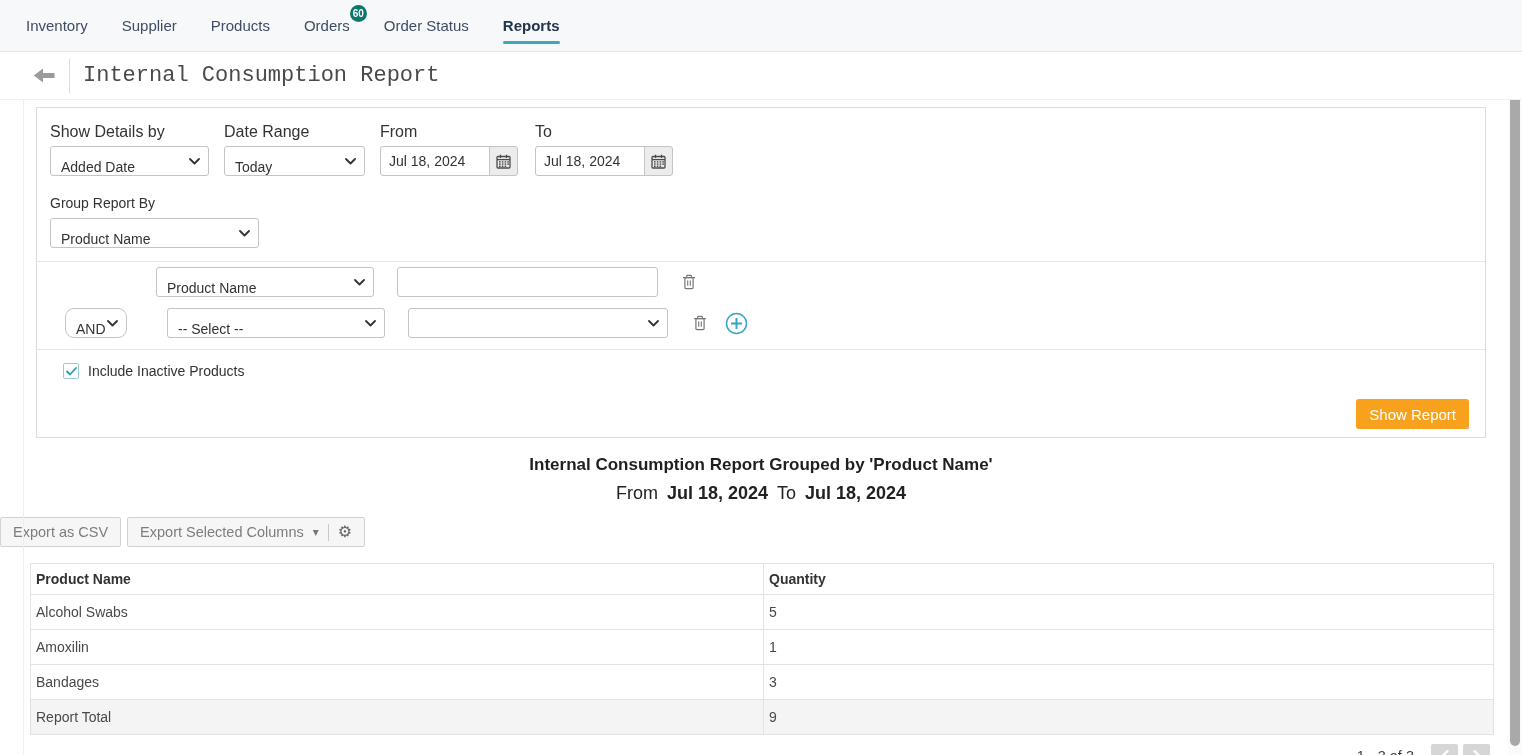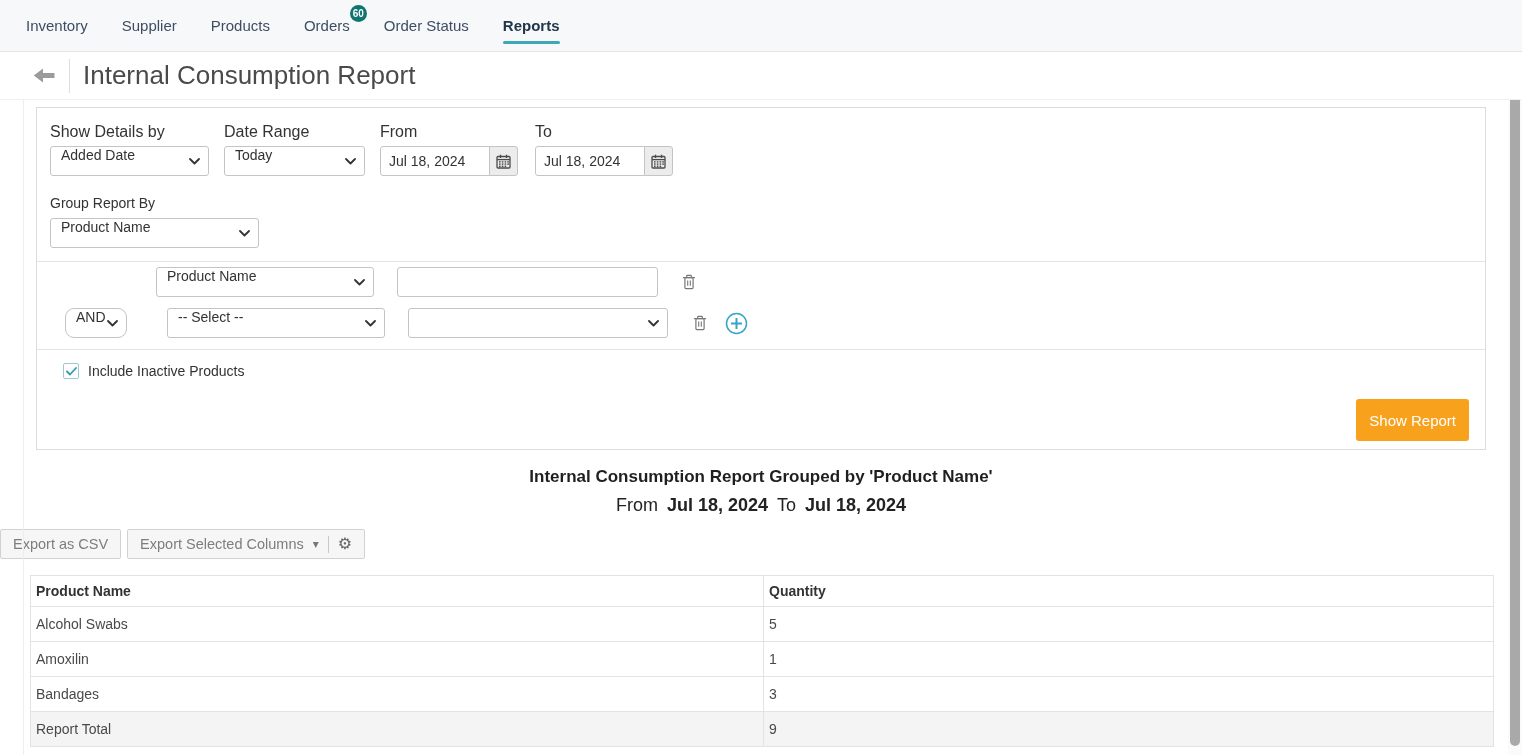--- a/index.html
+++ b/index.html
@@ -15,32 +15,32 @@
             height:3px; background:#3fa7b8; border-radius:2px; }
   .nav-badge { position:absolute; top:-12px; right:-17px; background:#0f766e; color:#fff;
             font-size:10px; min-width:17px; height:17px; border-radius:9px; padding:0 3px;
             display:flex; align-items:center; justify-content:center; font-weight:bold; }
 
   
   .page-header { height:48px; display:flex; align-items:center; padding-left:33px;
             background:#fff; border-bottom:1px solid #f0f0f0; position:relative; z-index:1; }
   .back-btn { display:flex; align-items:center; cursor:pointer; }
   .hdr-divider { width:1px; height:34px; background:#ddd; margin:0 13px 0 14px; }
-  .page-title { font-size:26px; color:#4a4a4a; }
+  .page-title { font-size:22px; color:#4a4a4a;font-family:Liberation Mono, monospace; }
 
   .content-left-line { position:absolute; left:23px; top:52px; bottom:0; width:1px; background:#eeeeee; }
 
   
   .filter-card { position:relative; margin:7px 36px 0 36px; border:1px solid #dcdcdc;
             background:#fff; padding-top:15px; }
   .fc-row1 { display:flex; gap:15px; padding-left:13px; }
   .field { display:flex; flex-direction:column; }
   .field-label { font-size:16px; color:#333; margin-bottom:7px; height:16px; }
   .sel { height:30px; border:1px solid #c4c4c4; border-radius:3px; background:#fff;
-         display:flex; align-items:flex-start; padding:0 26px 0 10px; font-size:14px;
+         display:flex; align-items:flex-end; padding:0 26px 0 10px; font-size:14px;
          color:#333; position:relative; cursor:pointer; white-space:nowrap; overflow:hidden; }
   .sel .chev { position:absolute; right:8px; top:50%; margin-top:-3px; }
   .w159{width:159px;} .w141{width:141px;} .w209{width:209px;} .w218{width:218px;}
   .w62{width:62px;border-radius:9px;} .w260{width:260px;}
   .date-group { display:flex; }
   .date-input { width:110px; height:30px; border:1px solid #c4c4c4; border-radius:3px 0 0 3px;
          padding:0 8px; font-size:14px; color:#333; font-family:"Liberation Sans",sans-serif; }
   .cal-btn { width:29px; height:30px; margin-left:-1px; background:#ececec; border:1px solid #c4c4c4;
          border-radius:0 3px 3px 0; display:flex; align-items:center; justify-content:center; cursor:pointer; }
   .group-by-label { font-size:14px; color:#333; margin:19px 0 7px 13px; }
@@ -56,21 +56,21 @@
   .ml29{margin-left:40px;} .ml18{margin-left:18px;}
   .icon-btn { background:none; border:none; cursor:pointer; display:flex; align-items:center; padding:0; }
 
   .chk-row { display:flex; align-items:center; margin:13px 0 0 26px; gap:9px; }
   .checkbox { width:16px; height:16px; border:1px solid #9ec8d2; border-radius:2px;
          background:#fff; display:flex; align-items:center; justify-content:center; cursor:pointer; }
   .chk-label { font-size:14px; color:#333; }
 
   .show-report-row { display:flex; justify-content:flex-end; padding:20px 16px 8px 0; }
   .show-report-btn { background:#f8a11d; color:#fff; font-size:15px; border:none; border-radius:3px;
-         height:42px; padding:0 13px; cursor:pointer; font-family:"Liberation Sans",sans-serif; }
+         height:30px; padding:0 13px; cursor:pointer; font-family:"Liberation Sans",sans-serif; }
 
   
   .report-heading { text-align:center; font-size:17px; font-weight:bold; color:#1f1f1f; margin-top:17px; }
   .report-subtitle { text-align:center; font-size:18px; color:#222; margin-top:8px; }
   .report-subtitle .bold { font-weight:bold; }
   .report-subtitle span { margin:0 2px; }
 
   .export-toolbar { display:flex; justify-content:flex-start; align-items:center; margin:13px 29px 16px 0; gap:6px; }
   .export-btn { height:30px; border:1px solid #d2d2d2; background:#f6f6f6; color:#7d7d7d;
          font-size:14.5px; display:flex; align-items:center; padding:0 12px; border-radius:2px;

